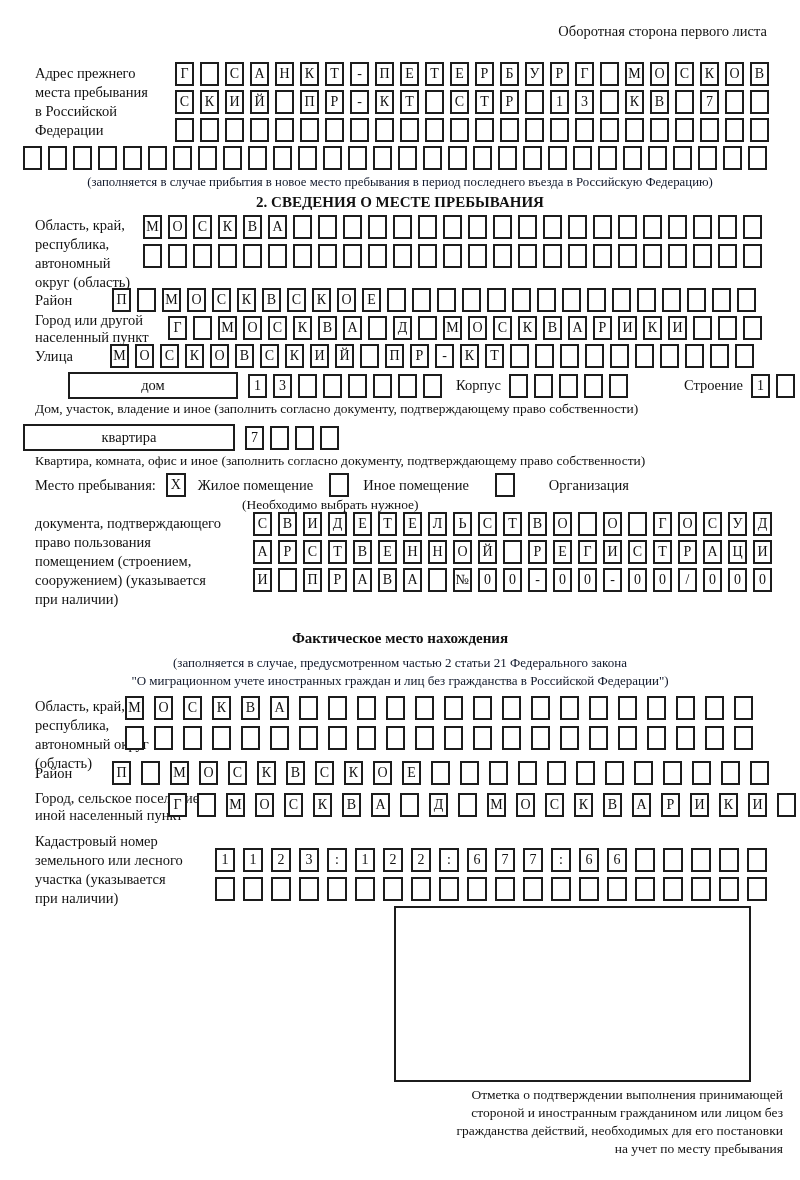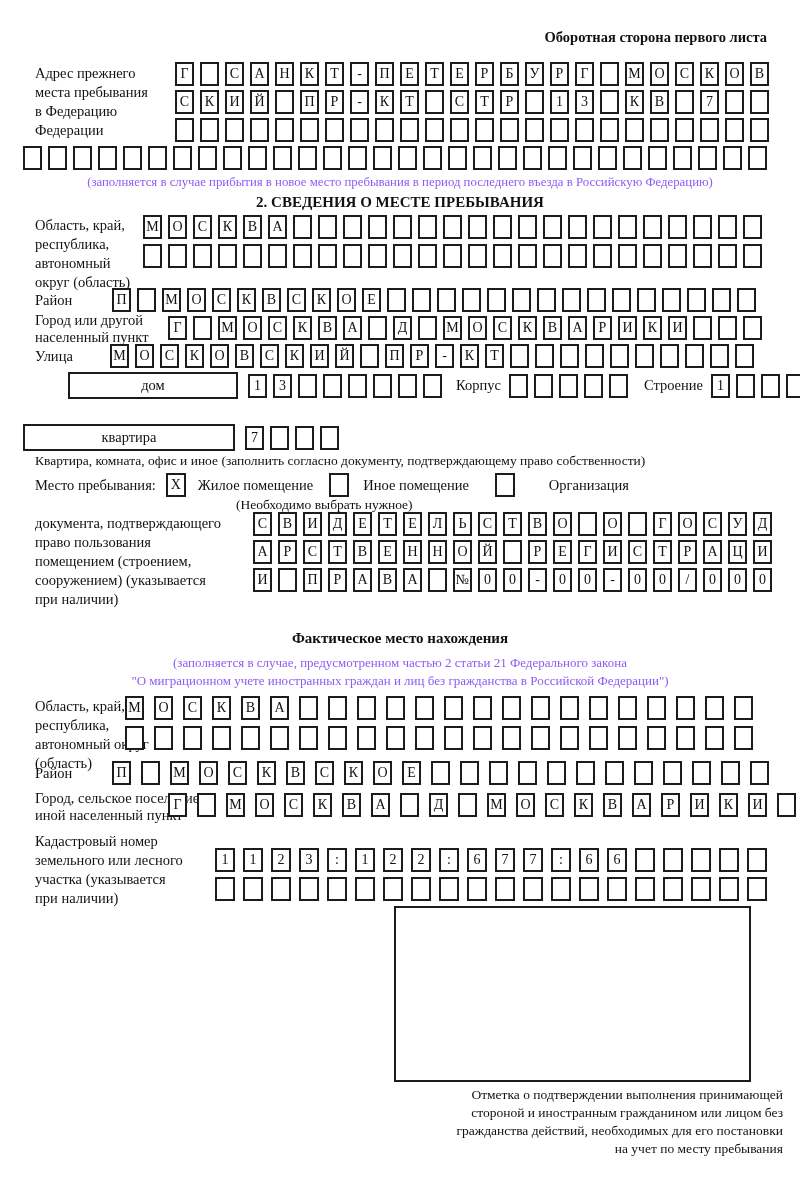--- a/index.html
+++ b/index.html
@@ -14,47 +14,47 @@
   .lbl.tight { line-height:17px; }
   .cr { display:flex; gap:6px; }
   .cr .cell {
     width:19px; height:24px; border:2px solid #1c1c1c; flex:0 0 auto;
     display:flex; align-items:center; justify-content:center;
     font-size:14px; line-height:1; background:#fff;
   }
   .cr.wide { gap:10px; }
   .cr.cad  { gap:8px; }
   .cr.cad .cell { width:20px; }
-  .note { font-size:12.8px; color:#8b5cf6; }
+  .note { font-size:12.8px; color:#0f172a; }
   .note-md { font-size:13.5px; color:#111; }
   .center { width:100%; text-align:center; }
   .sect-title { font-size:15px; font-weight:bold; }
   .namedbox {
     border:2px solid #1c1c1c; height:27px; display:flex;
     align-items:center; justify-content:center; font-size:14.5px; background:#fff;
   }
   .chk {
     width:20px; height:24px; border:2px solid #1c1c1c; display:flex;
     align-items:center; justify-content:center; font-size:14px; background:#fff; flex:0 0 auto;
   }
   .flexrow { display:flex; align-items:center; }
   #stamp-box { border:2px solid #1c1c1c; background:#fff; }
   .cap { font-size:13.5px; line-height:18px; text-align:right; }
 </style>
 </head>
 <body>
 
 <div id="page">
 
-  <div class="abs lbl" style="top:28px; right:33px;font-weight:bold;">Оборотная сторона первого листа</div>
+  <div class="abs lbl" style="top:22px; right:33px;">Оборотная сторона первого листа</div>
 
   <div class="abs lbl" style="left:35px; top:64px; width:140px;">
       <div>Адрес прежнего</div>
       <div>места пребывания</div>
-      <div>в Федерацию</div>
+      <div>в Российской</div>
       <div>Федерации</div>
     </div>
   <div class="abs cr" style="left:175px; top:62px;">
       <span class="cell">Г</span>
       <span class="cell"></span>
       <span class="cell">С</span>
       <span class="cell">А</span>
       <span class="cell">Н</span>
       <span class="cell">К</span>
       <span class="cell">Т</span>
@@ -329,28 +329,29 @@
         <span class="cell"></span>
       </div>
     <div class="lbl" style="margin-right:8px;">Корпус</div>
     <div class="cr" style="margin-right:16px;">
         <span class="cell"></span>
         <span class="cell"></span>
         <span class="cell"></span>
         <span class="cell"></span>
         <span class="cell"></span>
       </div>
-    <div class="lbl" style="margin-right:8px;">Строение</div>
+    <div class="lbl" style="margin-right:8px;margin-left:40px;">Строение</div>
     <div class="cr">
         <span class="cell">1</span>
         <span class="cell"></span>
         <span class="cell"></span>
         <span class="cell"></span>
       </div>
   </div>
+  <div class="abs note-md" style="left:35px; top:401px;">Дом, участок, владение и иное (заполнить согласно документу, подтверждающему право собственности)</div>
 
   <div class="abs flexrow" style="left:23px; top:424px;text-align:center;">
     <div class="namedbox" style="width:212px; margin-right:10px;">квартира</div>
     <div class="cr">
         <span class="cell">7</span>
         <span class="cell"></span>
         <span class="cell"></span>
         <span class="cell"></span>
       </div>
   </div>
@@ -358,21 +359,21 @@
 
   <div class="abs flexrow" style="left:35px; top:473px;">
     <div class="lbl" style="margin-right:10px;">Место пребывания:</div>
     <div class="chk" style="margin-right:12px;">X</div>
     <div class="lbl" style="margin-right:16px;">Жилое помещение</div>
     <div class="chk" style="margin-right:14px;"></div>
     <div class="lbl" style="margin-right:26px;">Иное помещение</div>
     <div class="chk" style="margin-right:34px;"></div>
     <div class="lbl">Организация</div>
   </div>
-  <div class="abs note-md" style="left:236px; top:497px;text-align:center;">(Необходимо выбрать нужное)</div>
+  <div class="abs note-md" style="left:242px; top:497px;text-align:center;">(Необходимо выбрать нужное)</div>
 
   <div class="abs lbl" style="left:35px; top:514px; width:215px;">
       <div>документа, подтверждающего</div>
       <div>право пользования</div>
       <div>помещением (строением,</div>
       <div>сооружением) (указывается</div>
       <div>при наличии)</div>
     </div>
   <div class="abs cr" style="left:253px; top:512px;">
       <span class="cell">С</span>

